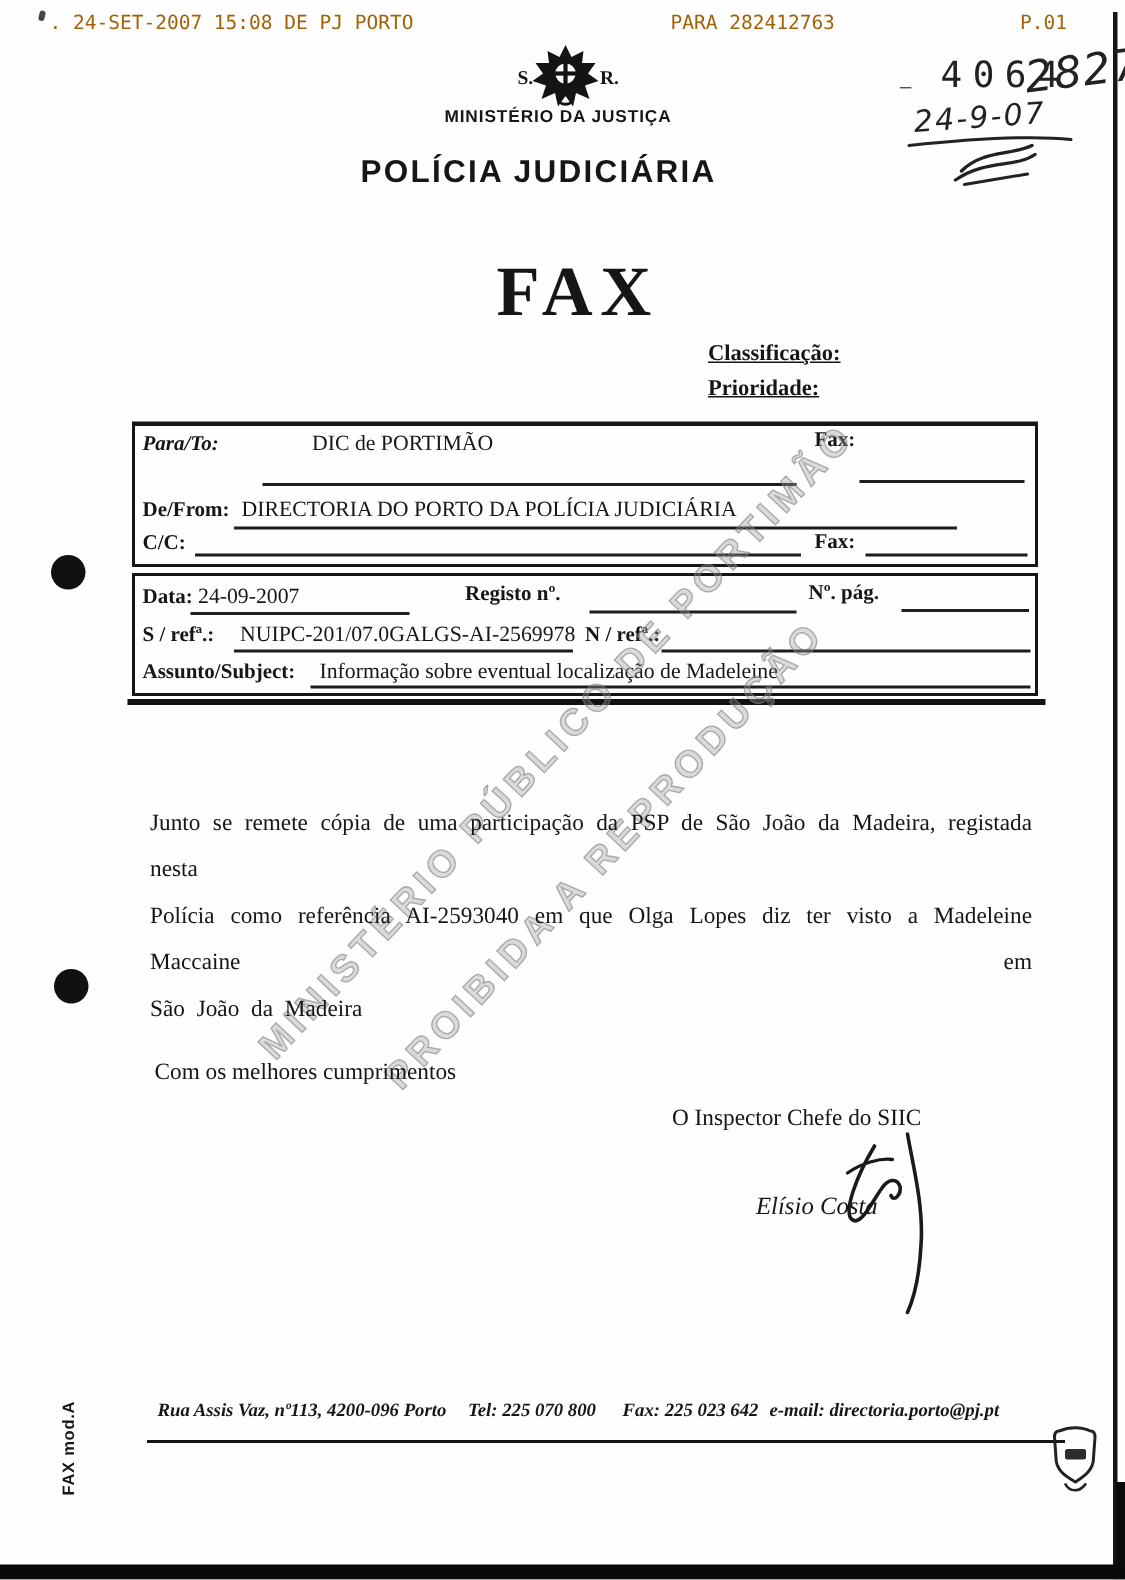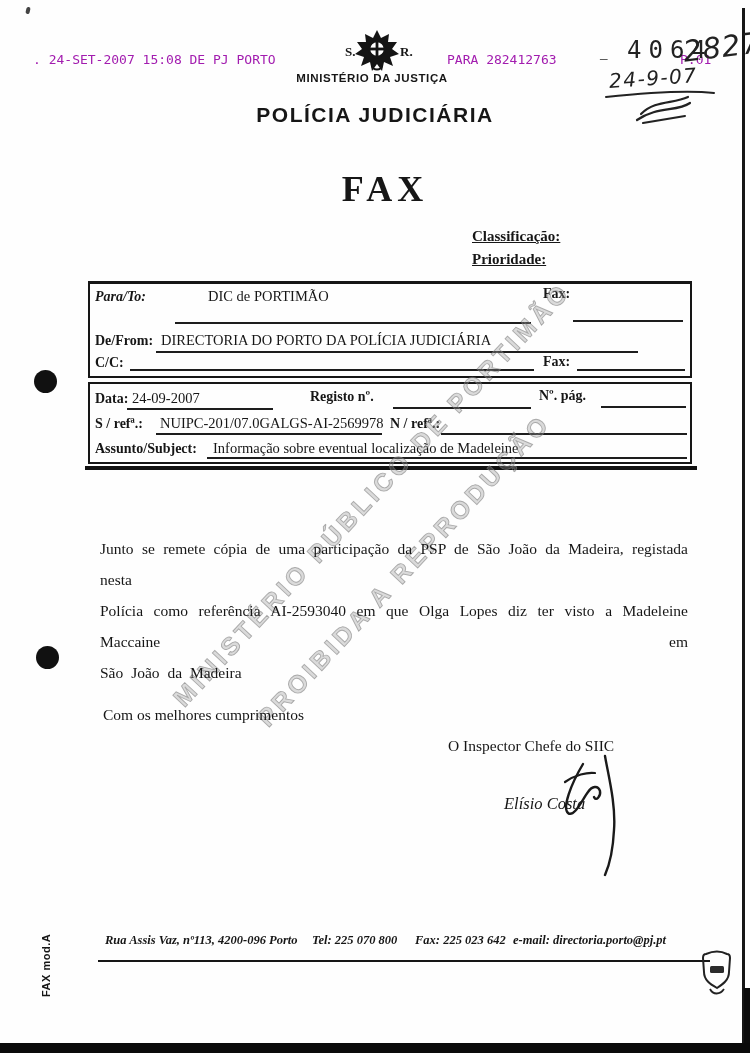--- a/index.html
+++ b/index.html
@@ -3,34 +3,34 @@
 <meta charset="utf-8">
 <style>
   html,body{margin:0;padding:0;background:#888;}
   .page{
     position:relative;width:750px;height:1053px;background:#fefefe;
     margin:0 auto;overflow:hidden;
     font-family:"Liberation Serif",serif;color:#161616;
   }
   .abs{position:absolute;white-space:nowrap;}
   
-  .faxline{font-family:"DejaVu Sans Mono",monospace;font-size:13px;color:#a21caf;top:8px;margin-top:44px;}
+  .faxline{font-family:"DejaVu Sans Mono",monospace;font-size:13px;color:#a16207;top:8px;}
   
   .initial{font-size:13px;font-weight:700;top:44px;}
   .ministry{font-family:"Liberation Sans",sans-serif;font-weight:700;font-size:11.5px;letter-spacing:.6px;top:72px;left:262px;width:220px;text-align:center;}
-  .org{font-family:"Liberation Sans",sans-serif;font-weight:700;font-size:21px;letter-spacing:1.5px;top:103px;left:230px;width:290px;text-align:center;}
+  .org{font-family:"Liberation Sans",sans-serif;font-weight:700;font-size:21px;letter-spacing:1.5px;top:103px;left:214px;width:290px;text-align:center;}
   .dept{font-family:"Liberation Sans",sans-serif;font-weight:700;font-size:9.5px;letter-spacing:1px;top:137px;left:230px;width:290px;text-align:center;}
   
   .hw{color:#222;}
   .stamp-num{top:36px;left:627px;font-family:"DejaVu Sans Mono",monospace;font-size:24px;letter-spacing:7px;}
   .hw-num{top:30px;left:683px;font-family:"DejaVu Sans",sans-serif;font-style:italic;font-size:29px;transform:rotate(-7deg);letter-spacing:1px;}
   .hw-dash{top:50px;left:600px;font-size:15px;}
   .hw-date{top:66px;left:609px;font-family:"DejaVu Sans",sans-serif;font-style:italic;font-size:20px;transform:rotate(-4deg);letter-spacing:1.5px;}
   
-  .fax-title{top:168px;left:300px;width:170px;text-align:center;font-size:36px;font-weight:700;letter-spacing:5px;}
+  .fax-title{top:168px;left:300px;width:170px;text-align:center;font-size:47px;font-weight:700;letter-spacing:5px;}
   .meta-label{font-size:15px;font-weight:700;left:472px;text-decoration:underline;}
   
   .box{position:absolute;border:2px solid #161616;}
   .box1{left:88px;top:281px;width:600px;height:92px;border-top-width:3px;}
   .box2{left:88px;top:382px;width:600px;height:78px;}
   .thickline{position:absolute;left:85px;top:466px;width:612px;height:4px;background:#111;}
   .lbl{font-weight:700;font-size:14px;}
   .val{font-size:14.5px;}
   .bline{position:absolute;height:2px;background:#1d1d1d;}
   

